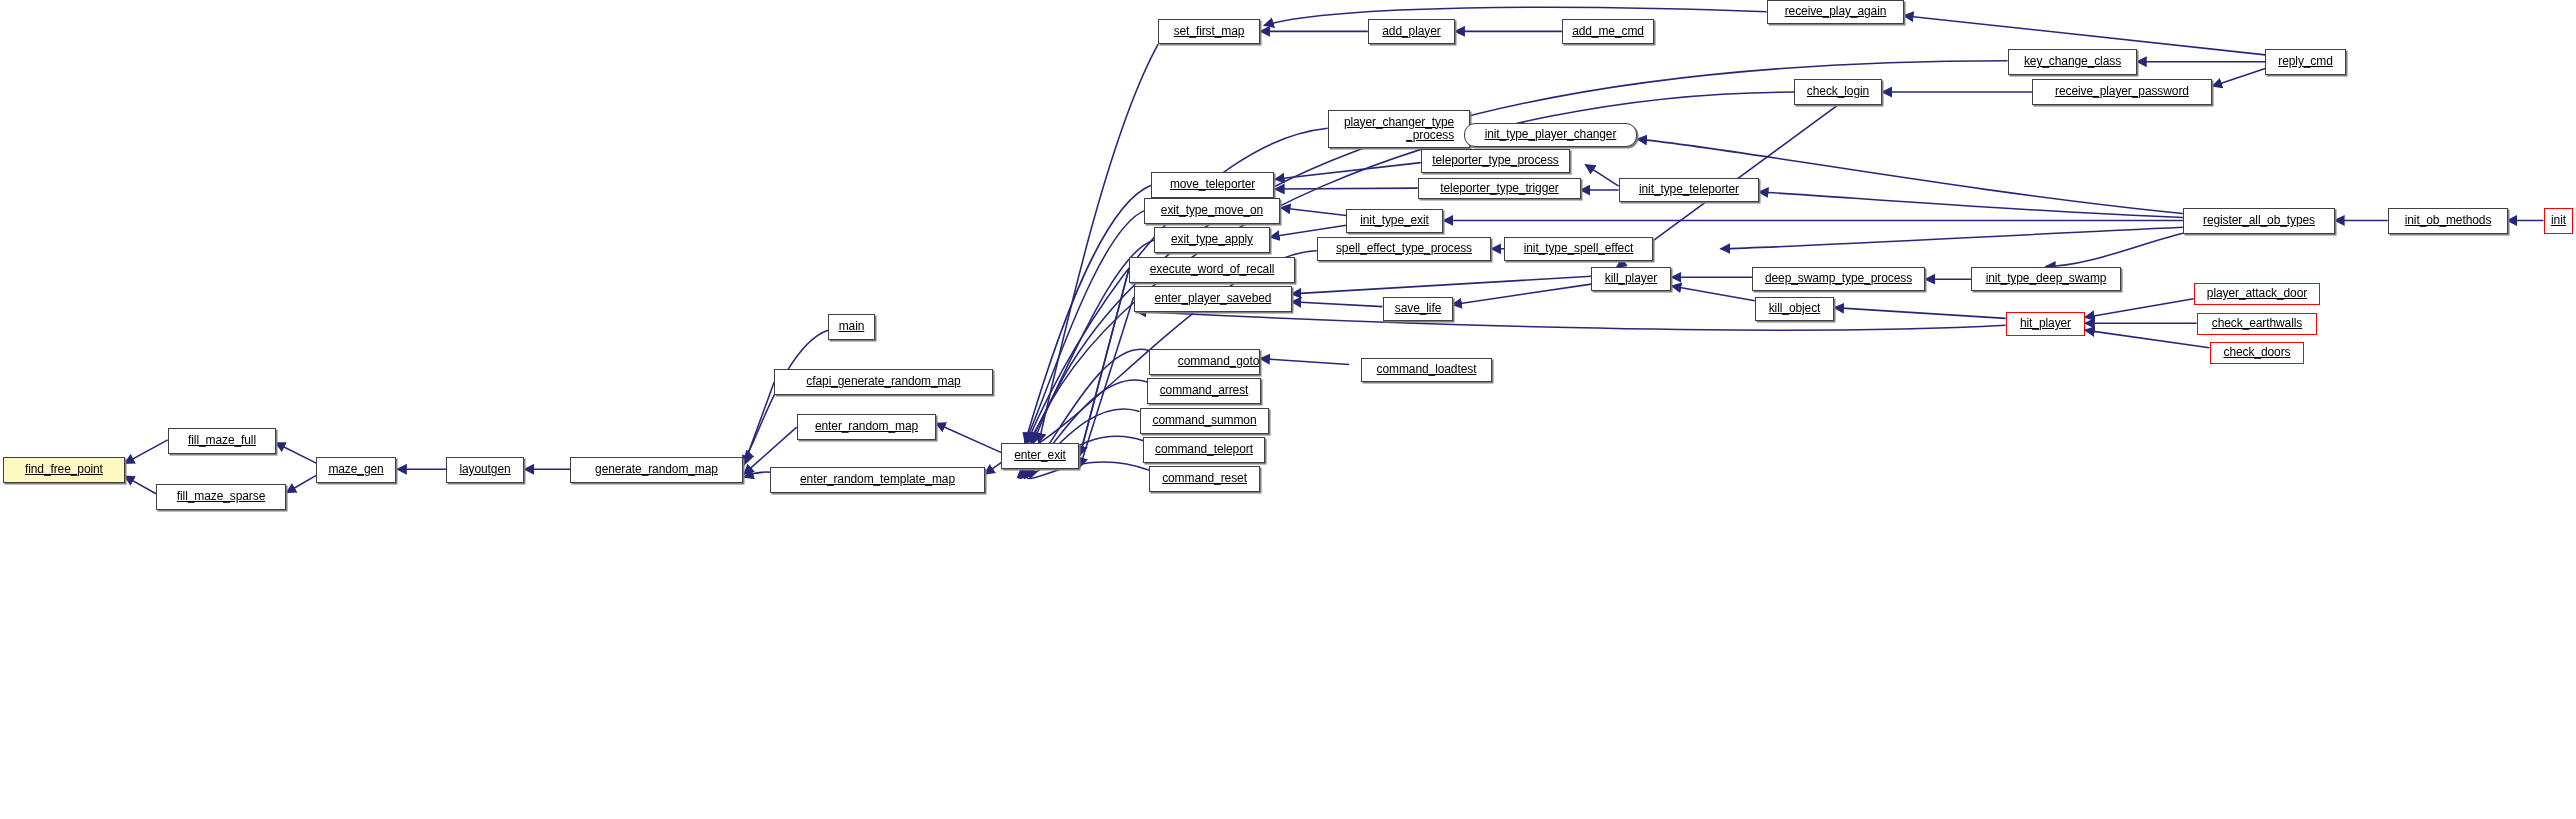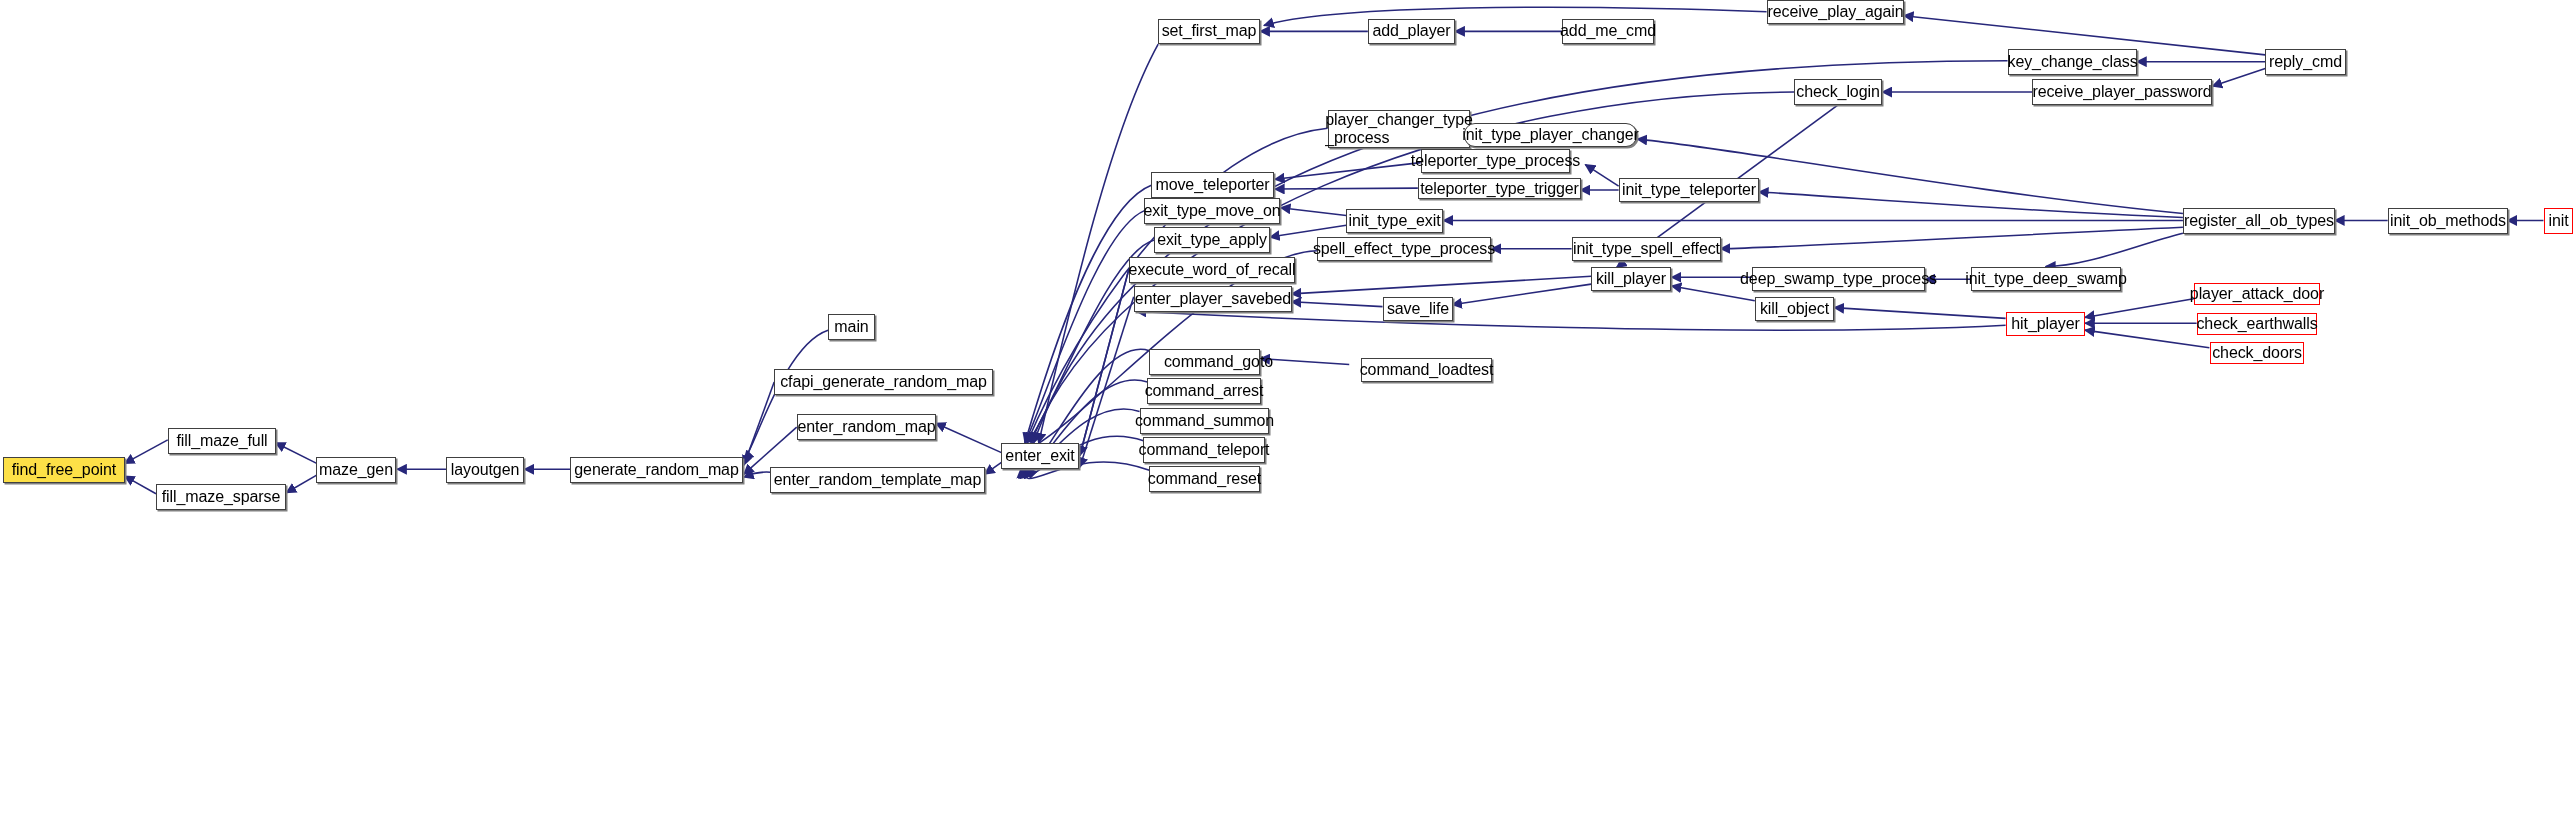--- a/index.html
+++ b/index.html
@@ -27,30 +27,31 @@
   }
   .node {
     position: absolute;
     box-sizing: border-box;
     background: #ffffff;
     border: 1px solid #404040;
     box-shadow: 1.5px 1.5px 0 0 #808080;
     display: flex;
     align-items: center;
     justify-content: center;
-    text-align: left;
-    font-size: 16px;
+    text-align: right;
+    font-size: 12px;
     line-height: 1.12;
     color: #000000;
     white-space: pre-line;
     letter-spacing: -0.1px;
     cursor: default;
+    text-decoration: underline;
   }
   .node.highlight {
-    background: #fde047;
+    background: #fef9c3;
   }
   .node.focus {
     border: 1.6px solid #ff0000;
     box-shadow: none;
   }
 </style>
 </head>
 <body>
 
 <div id="graph-root">
@@ -153,21 +154,21 @@
       <div class="node" style="left: 1151px; top: 172px; width: 123px; height: 25.5px;">move_teleporter</div>
       <div class="node" style="left: 1418px; top: 178px; width: 163px; height: 21px;">teleporter_type_trigger</div>
       <div class="node" style="left: 1619px; top: 178px; width: 140px; height: 23.5px;">init_type_teleporter</div>
       <div class="node" style="left: 1144px; top: 198px; width: 136px; height: 25.5px;">exit_type_move_on</div>
       <div class="node" style="left: 1346px; top: 209px; width: 97px; height: 23.5px;">init_type_exit</div>
       <div class="node" style="left: 2183px; top: 208px; width: 152px; height: 25.5px;">register_all_ob_types</div>
       <div class="node" style="left: 2388px; top: 208px; width: 120px; height: 25.5px;">init_ob_methods</div>
       <div class="node focus" style="left: 2544px; top: 208px; width: 29px; height: 25.5px;">init</div>
       <div class="node" style="left: 1154px; top: 227px; width: 116px; height: 25.5px;">exit_type_apply</div>
       <div class="node" style="left: 1317px; top: 237px; width: 174px; height: 23.5px;">spell_effect_type_process</div>
-      <div class="node" style="left: 1572px; top: 237px; width: 149px; height: 23.5px;">init_type_spell_effect</div>
+      <div class="node" style="left: 1504px; top: 237px; width: 149px; height: 23.5px;">init_type_spell_effect</div>
       <div class="node" style="left: 1129px; top: 257px; width: 166px; height: 25.5px;">execute_word_of_recall</div>
       <div class="node" style="left: 1591px; top: 267px; width: 80px; height: 23.5px;">kill_player</div>
       <div class="node" style="left: 1752px; top: 267px; width: 173px; height: 23.5px;">deep_swamp_type_process</div>
       <div class="node" style="left: 1971px; top: 267px; width: 150px; height: 23.5px;">init_type_deep_swamp</div>
       <div class="node" style="left: 1134px; top: 286px; width: 158px; height: 25.5px;">enter_player_savebed</div>
       <div class="node focus" style="left: 2194px; top: 283px; width: 126px; height: 21.6px;">player_attack_door</div>
       <div class="node" style="left: 1383px; top: 297px; width: 70px; height: 23.5px;">save_life</div>
       <div class="node" style="left: 1755px; top: 297px; width: 79px; height: 23.5px;">kill_object</div>
       <div class="node focus" style="left: 2006px; top: 312px; width: 79px; height: 23.5px;">hit_player</div>
       <div class="node focus" style="left: 2197px; top: 313px; width: 120px; height: 21.6px;">check_earthwalls</div>

